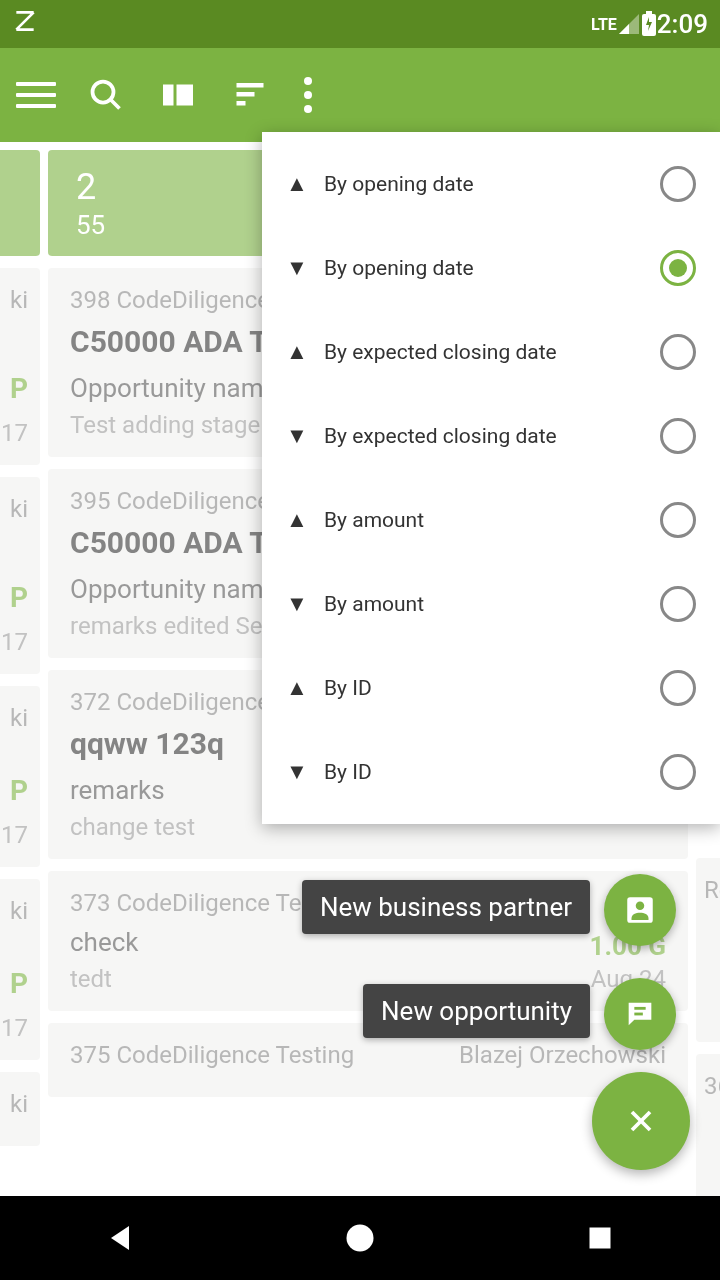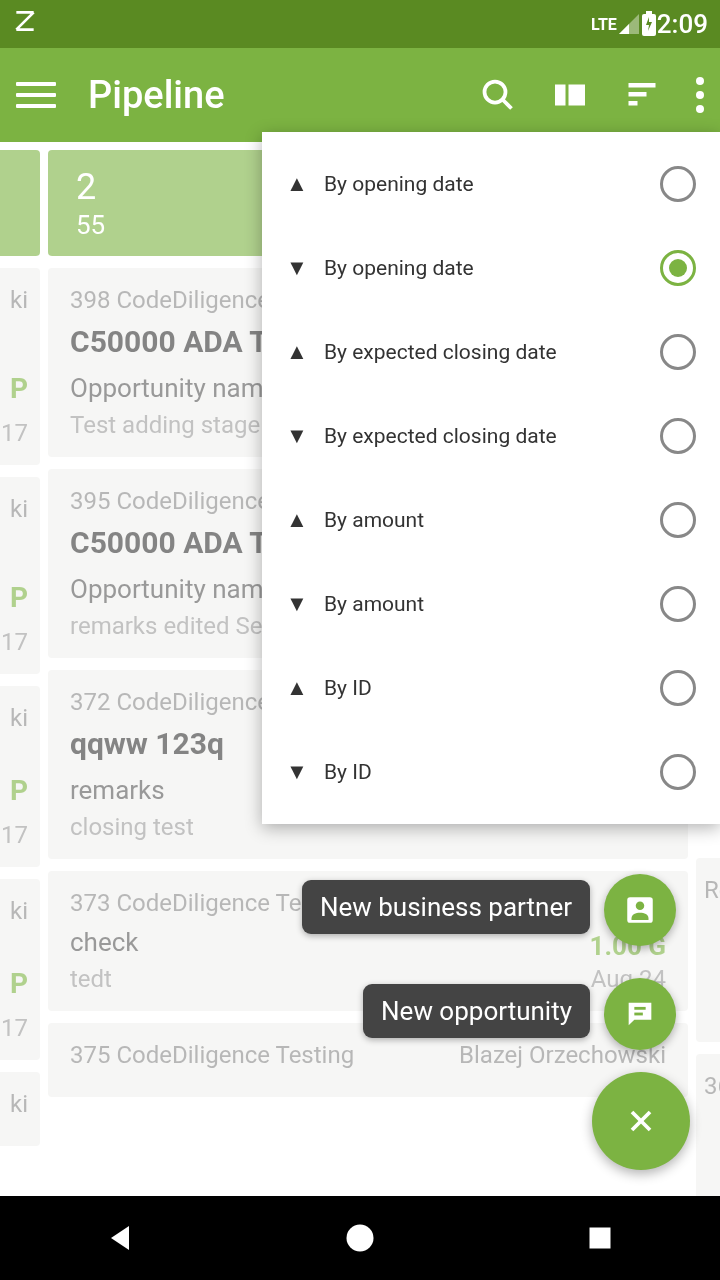--- a/index.html
+++ b/index.html
@@ -49,21 +49,21 @@
   .sort-radio.selected { border-color: #7cb342; }
   .sort-radio.selected::after { content: ''; width: 18px; height: 18px; background: #7cb342; border-radius: 50%; }
   
   .fab-container { position: absolute; right: 30px; bottom: 110px; z-index: 50; }
   .fab-main { width: 98px; height: 98px; border-radius: 50%; background: #7cb342; display: flex; align-items: center; justify-content: center; box-shadow: 0 4px 12px rgba(0,0,0,0.3); }
   .fab-main svg { width: 36px; height: 36px; color: #fff; }
   .fab-mini { width: 72px; height: 72px; border-radius: 50%; background: #7cb342; display: flex; align-items: center; justify-content: center; box-shadow: 0 3px 8px rgba(0,0,0,0.3); position: absolute; right: 14px; }
   .fab-mini.one { bottom: 120px; }
   .fab-mini.two { bottom: 224px; }
   .fab-mini svg { width: 34px; height: 34px; color: #fff; }
-  .fab-label { position: absolute; right: 100px; background: #444; color: #fff; padding: 12px 18px; font-size: 26px; border-radius: 9px; white-space: nowrap; box-shadow: 0 2px 6px rgba(0,0,0,0.3); }
+  .fab-label { position: absolute; right: 100px; background: #444; color: #fff; padding: 12px 18px; font-size: 26px; border-radius: 4px; white-space: nowrap; box-shadow: 0 2px 6px rgba(0,0,0,0.3); }
   .fab-label.one { bottom: 132px; }
   .fab-label.two { bottom: 236px; }
   
   .nav-bar { position: absolute; bottom: 0; left: 0; right: 0; height: 84px; background: #000; display: flex; align-items: center; justify-content: space-around; }
   .nav-icon { width: 36px; height: 36px; color: #fff; }
 </style>
 </head>
 <body>
 
 <div class="status-bar">
@@ -86,21 +86,20 @@
     <span>2:09</span>
   </div>
 </div>
 
 <div class="app-bar">
   <div class="hamburger">
       <span></span>
       <span></span>
       <span></span>
     </div>
-  <div class="app-title">Pipeline</div>
   <div class="toolbar-icons">
     <svg class="toolbar-icon" viewBox="0 0 24 24" fill="none" stroke="currentColor" stroke-width="2.5">
         <circle cx="10" cy="10" r="7"></circle>
         <line x1="21" y1="21" x2="15" y2="15"></line>
       </svg>
     <svg class="toolbar-icon" viewBox="0 0 24 24" fill="currentColor">
         <rect x="2" y="5" width="7" height="14"></rect>
         <rect x="11" y="5" width="11" height="14"></rect>
       </svg>
     <svg class="toolbar-icon" viewBox="0 0 24 24" fill="currentColor">
@@ -170,21 +169,21 @@
         <div class="card-sub">Opportunity name</div>
         <div class="card-note">remarks edited Sept</div>
       </div>
       <div class="card">
         <div class="card-meta">372 CodeDiligence Testing</div>
         <div class="card-title">qqww 123q</div>
         <div class="card-row">
           <div class="card-sub">remarks</div>
           <div class="amount">5.00 GBP</div>
         </div>
-        <div class="card-note">closing test</div>
+        <div class="card-note">change test</div>
       </div>
       <div class="card">
         <div class="card-meta">373 CodeDiligence Testing</div>
         <div class="card-row">
           <div class="card-sub">check</div>
           <div class="amount">1.00 G</div>
         </div>
         <div class="card-row">
           <div class="card-note">tedt</div>
           <div class="date">Aug 24</div>

